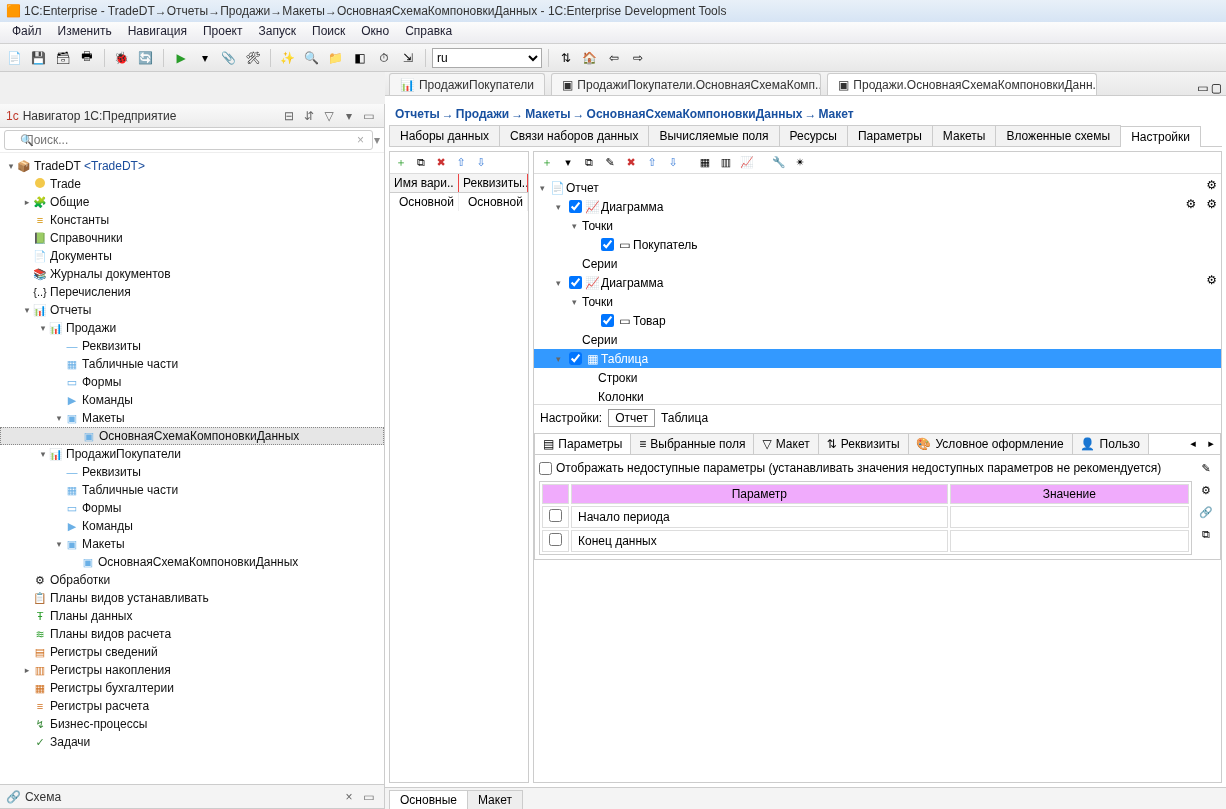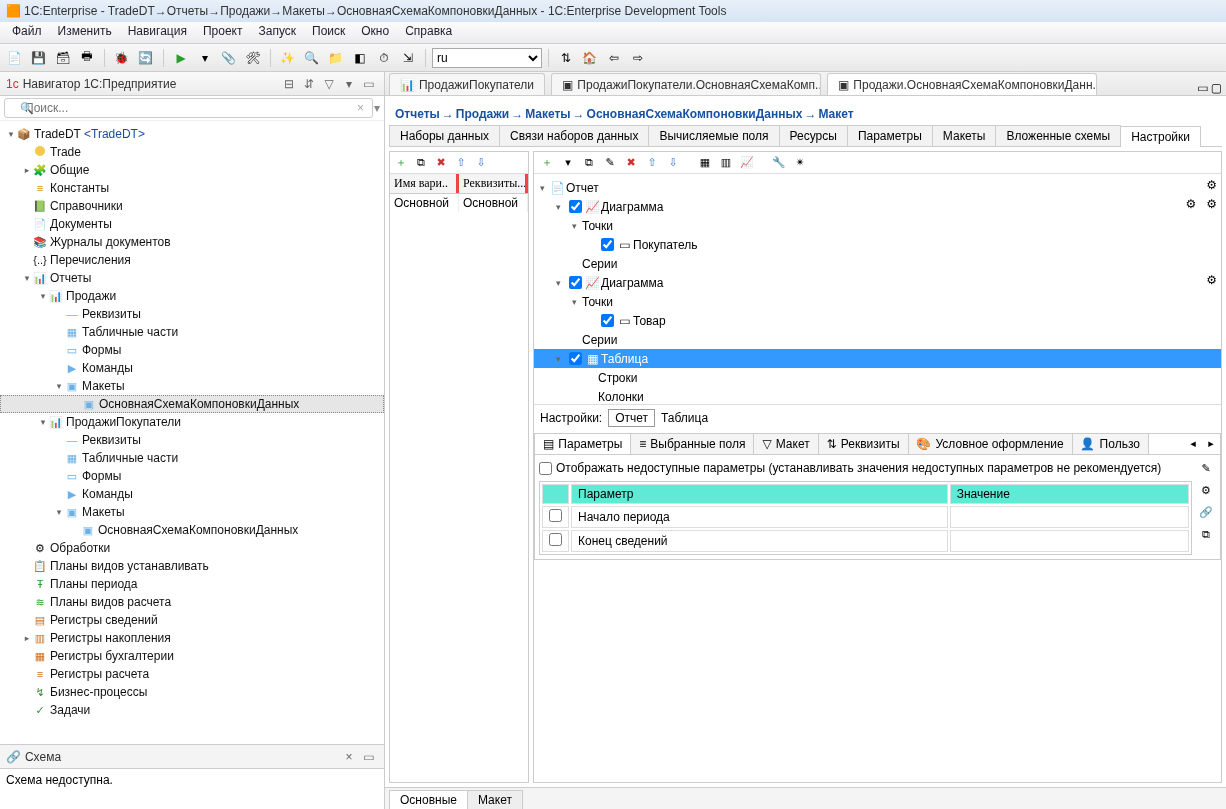--- a/index.html
+++ b/index.html
@@ -17,21 +17,21 @@
 
 .toolbar { height: 28px; background: linear-gradient(#f8f8f8, #e8e8e8); border-bottom: 1px solid #ccc; display: flex; align-items: center; padding: 0 4px; gap: 2px; }
 .tbtn { width: 22px; height: 22px; display: flex; align-items: center; justify-content: center; border: 1px solid transparent; border-radius: 2px; cursor: pointer; font-size: 12px; }
 .tsep { width: 1px; height: 18px; background: #ccc; margin: 0 4px; }
 .tselect { border: 1px solid #aaa; height: 20px; background: #fff; font-size: 12px; min-width: 110px; }
 
 
 .mainsplit { flex: 1; display: flex; min-height: 0; }
 
 
-.left { width: 385px; display: flex; flex-direction: column; border-right: 1px solid #ccc; background: #fff; }
+.left { width: 385px; display: flex; flex-direction: column; border-right: 1px solid #ccc; background: #fff; margin-top: 32px; }
 .panel-head { height: 24px; display: flex; align-items: center; padding: 0 6px; border-bottom: 1px solid #ccc; background: linear-gradient(#fafafa,#ececec); }
 .panel-head .title { flex: 1; color: #333; }
 .panel-head .phb { width: 18px; height: 18px; display: flex; align-items: center; justify-content: center; color: #666; margin-left: 2px; }
 .searchwrap { display: flex; align-items: center; border-bottom: 1px solid #eee; padding: 2px 4px; }
 .searchwrap input { flex: 1; border: 1px solid #ccc; border-radius: 3px; padding: 2px 18px 2px 20px; color: #888; }
 .searchwrap .sicon { position: relative; left: 16px; font-size: 11px; color: #888; width: 0; }
 .tree { flex: 1; overflow: auto; padding: 4px 0; }
 .node { display: flex; align-items: center; height: 18px; padding-left: 6px; white-space: nowrap; color: #111; }
 .node .exp { width: 10px; color: #666; font-size: 9px; text-align: center; }
 .node .nic { width: 16px; text-align: center; font-size: 11px; }
@@ -56,23 +56,23 @@
 .subtabs { display: flex; border-bottom: 1px solid #ccc; margin: 0 4px; }
 .subtab { padding: 3px 10px; border: 1px solid #ccc; border-bottom: none; margin-right: -1px; background: #f2f2f2; font-size: 12px; cursor: default; }
 .subtab.active { background: #fff; position: relative; top: 1px; }
 
 .settings-body { flex: 1; display: flex; margin: 4px; min-height: 0; }
 
 .var-col { width: 140px; border: 1px solid #ccc; display: flex; flex-direction: column; margin-right: 4px; }
 .var-tb { height: 22px; display: flex; align-items: center; gap: 2px; padding: 0 2px; border-bottom: 1px solid #ddd; }
 .sbtn { width: 18px; height: 18px; display: flex; align-items: center; justify-content: center; font-size: 11px; }
 .var-head { display: flex; border-bottom: 1px solid #ccc; background: #f4f4f4; }
-.var-head div { flex: 1; padding: 2px 4px; border-right: 3px solid #ef4444; overflow: hidden; font-family: Liberation Serif, serif; }
+.var-head div { flex: 1; padding: 2px 4px; border-right: 1px solid #ef4444; overflow: hidden; }
 .var-row { display: flex; }
-.var-row div { flex: 1; padding: 2px 4px; border-right: 1px solid #eee; }
+.var-row div { flex: 1; padding: 2px 4px; border-right: 1px solid #eee; text-align: right; }
 
 .mid-col { flex: 1; display: flex; flex-direction: column; border: 1px solid #ccc; min-width: 0; }
 .mid-tb { height: 22px; display: flex; align-items: center; gap: 3px; padding: 0 4px; border-bottom: 1px solid #ddd; }
 .struct-tree { flex: 1; overflow: auto; padding: 4px 0; position: relative; }
 .snode { display: flex; align-items: center; height: 19px; padding-left: 6px; white-space: nowrap; }
 .snode .exp { width: 10px; color: #666; font-size: 9px; }
 .snode .cb { margin: 0 3px; }
 .snode .sic { width: 16px; text-align: center; }
 .snode.sel { background: #3399ff; color: #fff; }
 .side-icons { position: absolute; right: 4px; display: flex; gap: 6px; }
@@ -83,21 +83,21 @@
 .param-tabs { display: flex; border: 1px solid #ccc; border-bottom: none; margin-top: 2px; position: relative; }
 .ptab { padding: 3px 8px; border-right: 1px solid #ccc; background: #f4f4f4; display: flex; align-items: center; gap: 4px; font-size: 12px; }
 .ptab.active { background: #fff; }
 .ptab-scroll { margin-left: auto; display: flex; }
 
 .param-body { border: 1px solid #ccc; border-top: 1px solid #ccc; padding: 4px; display: flex; gap: 4px; }
 .param-main { flex: 1; }
 .param-check { display: flex; align-items: center; gap: 4px; padding: 2px 0 6px; }
 .param-table { width: 100%; border: 1px solid #ccc; }
 .param-table th, .param-table td { border: 1px solid #ddd; padding: 2px 6px; text-align: left; font-weight: normal; }
-.param-table th { background: #5eead4; }
+.param-table th { background: #f0abfc; text-align: center; }
 .param-side { width: 20px; display: flex; flex-direction: column; gap: 4px; align-items: center; }
 
 .bottom-tabs { height: 22px; display: flex; align-items: flex-end; border-top: 1px solid #ccc; background: #f4f4f4; padding: 0 4px; }
 .btab { padding: 2px 10px; border: 1px solid #ccc; border-bottom: none; background: #fff; margin-right: -1px; font-size: 12px; }
 .btab.inactive { background: #eee; }
 
 
 .i-circle { width: 10px; height: 10px; border-radius: 50%; display: inline-block; }
 .i-yellow { background: #f3c94b; }
 .i-play { color: #2a9d2a; }
@@ -295,21 +295,21 @@
             <span class="lbl">Обработки</span>
           </div>
         <div class="node" style="padding-left:22px">
             <span class="exp"></span>
             <span class="nic" style="color:#6bb0e6">📋</span>
             <span class="lbl">Планы видов устанавливать</span>
           </div>
         <div class="node" style="padding-left:22px">
             <span class="exp"></span>
             <span class="nic" style="color:#2a9d2a">Ŧ</span>
-            <span class="lbl">Планы периода</span>
+            <span class="lbl">Планы данных</span>
           </div>
         <div class="node" style="padding-left:22px">
             <span class="exp"></span>
             <span class="nic" style="color:#2a9d2a">≋</span>
             <span class="lbl">Планы видов расчета</span>
           </div>
         <div class="node" style="padding-left:22px">
             <span class="exp"></span>
             <span class="nic" style="color:#d07020">▤</span>
             <span class="lbl">Регистры сведений</span>
@@ -341,21 +341,20 @@
           </div>
       </div>
 
       <div class="schema-panel">
         <div class="panel-head">
           <span style="margin-right:4px">🔗</span>
           <span class="title">Схема</span>
           <span class="phb">×</span>
           <span class="phb">▭</span>
         </div>
-        <div class="schema-body">Схема недоступна.</div>
       </div>
     </div>
 
     <div class="right">
       <div class="ed-tabs">
         <div class="ed-tab">
             <span class="ic">📊</span>
             <span>ПродажиПокупатели</span>
           </div>
         <div class="ed-tab">
@@ -546,21 +545,21 @@
                       <th>Параметр</th>
                       <th>Значение</th>
                     </tr>
                 <tr>
                       <td><input type="checkbox" style=""></td>
                       <td>Начало периода</td>
                       <td></td>
                     </tr>
                 <tr>
                       <td><input type="checkbox" style=""></td>
-                      <td>Конец сведений</td>
+                      <td>Конец данных</td>
                       <td></td>
                     </tr>
               </tbody>
                 </table>
             </div>
             <div class="param-side">
               <span class="sbtn">✎</span>
               <span class="sbtn">⚙</span>
               <span class="sbtn">🔗</span>
               <span class="sbtn">⧉</span>

